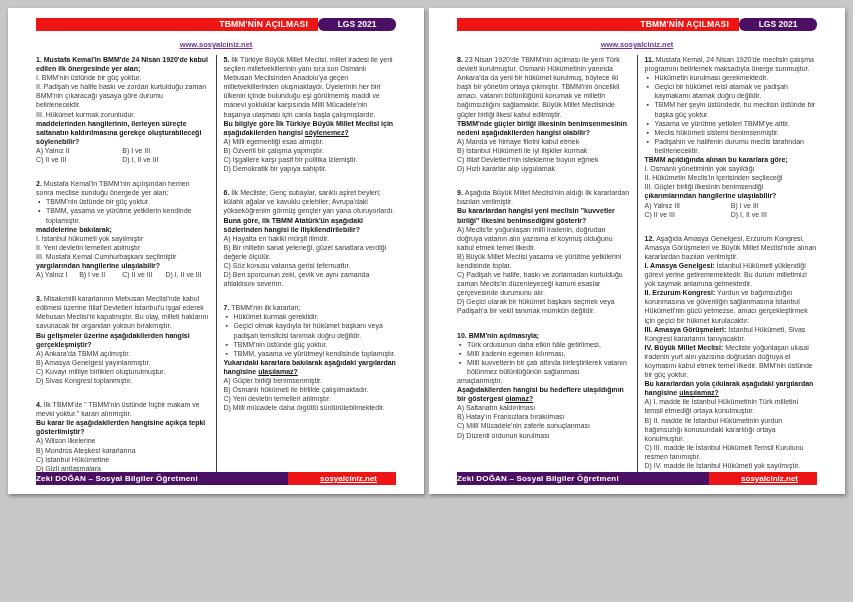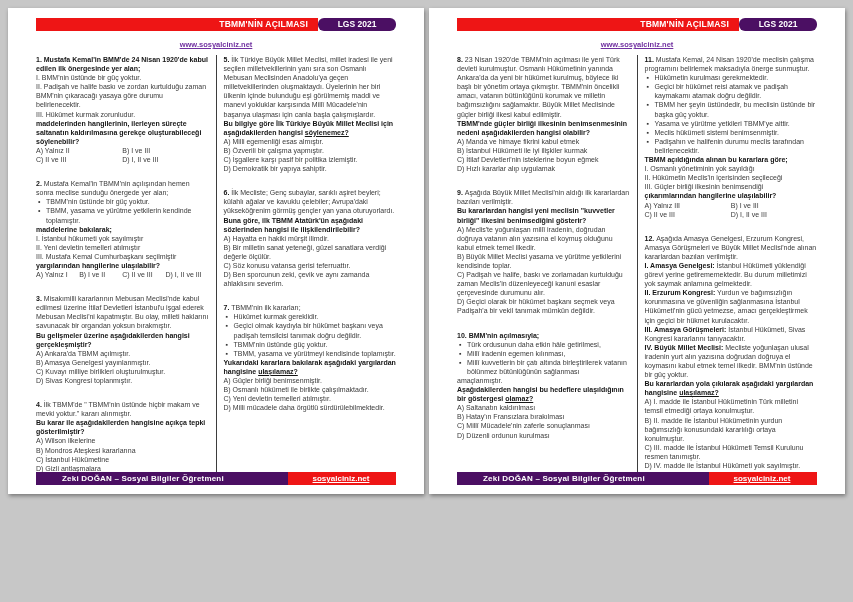--- a/index.html
+++ b/index.html
@@ -31,23 +31,23 @@
   .p{font-size:7px;line-height:1.3;color:var(--text);}
   .b{font-weight:bold;color:var(--boldtext);}
   .u{text-decoration:underline;}
   .bullet{display:flex;}
   .bullet .mk{flex:0 0 10px;padding-left:2px;}
   .bullet .bt{flex:1;}
   .optrow{display:flex;}
   .optrow span{flex:1;}
   .ftr{display:flex;height:13px;flex:0 0 13px;margin-top:auto;}
   .ftr-author{flex:0 0 70%;background:var(--purple);color:#fff;font-weight:bold;font-size:8px;
-    line-height:13px;padding-left:26px;letter-spacing:.2px;}
+    line-height:13px;padding-left:0;letter-spacing:.2px;}
   .ftr-site{flex:1;background:var(--red);color:#fff;font-weight:bold;font-size:8px;
-    line-height:13px;text-align:center;padding-right:2px;cursor:pointer;}
+    line-height:13px;text-align:right;padding-right:19px;cursor:pointer;}
 </style>
 </head>
 <body>
 
 <div class="canvas">
 
   <div class="page">
     <div class="hdr">
       <div class="hdr-title">TBMM'NİN AÇILMASI</div>
       <div class="hdr-badge">LGS 2021</div>

